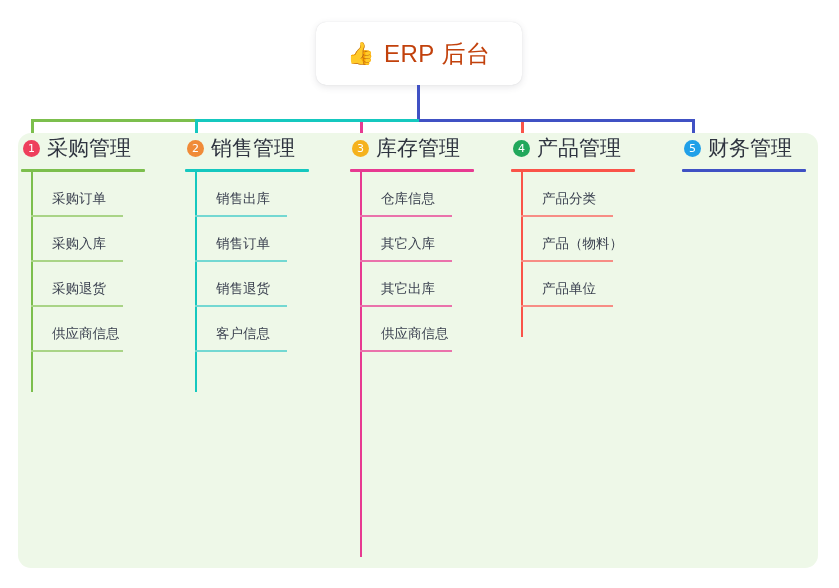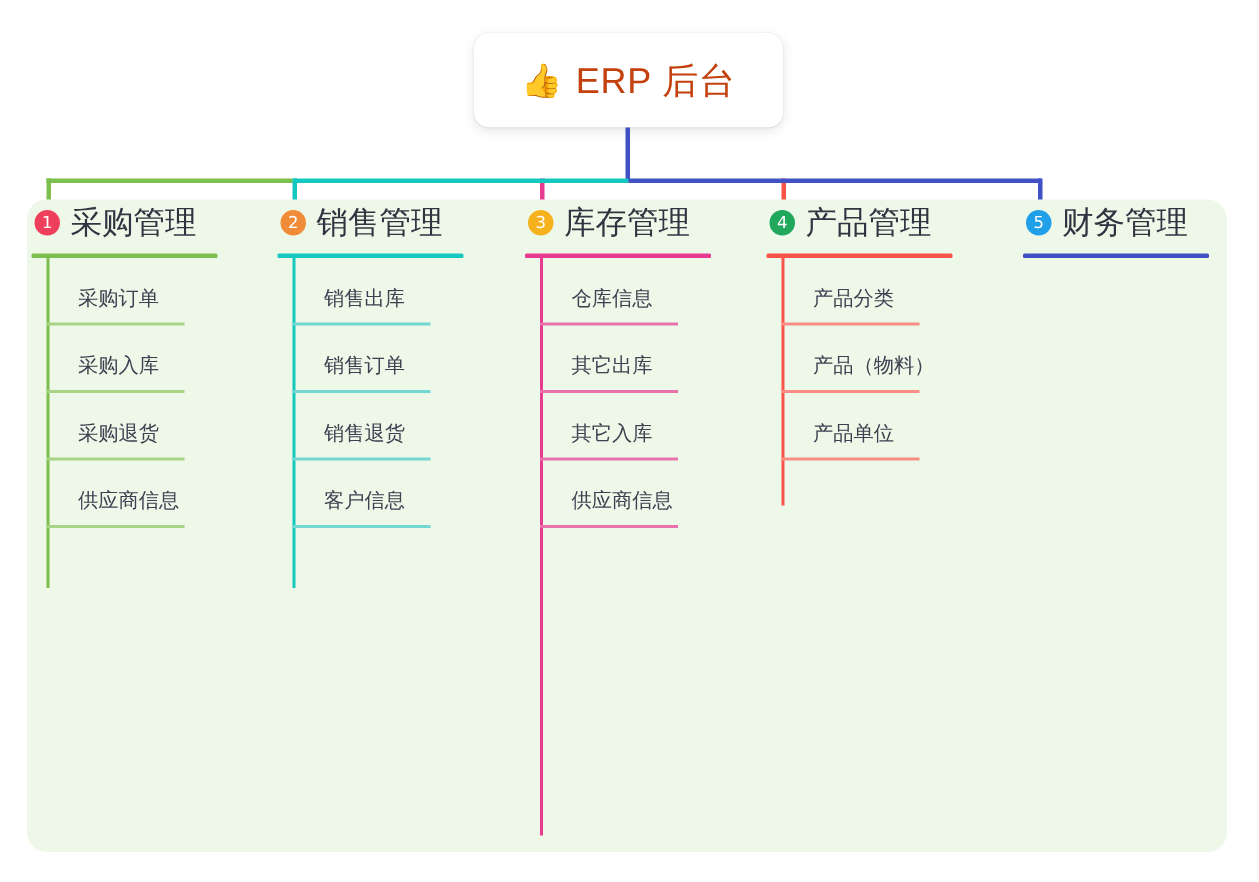--- a/index.html
+++ b/index.html
@@ -217,25 +217,25 @@
         <span class="col-title">库存管理</span>
       </div>
       <div class="head-rule" style="background: rgb(231, 58, 145); width: 124px;"></div>
       <div class="col-body">
         <div class="trunk" style="background: rgb(231, 58, 145); height: 385px;"></div>
         <div class="node">
           <span class="node-label">仓库信息</span>
           <div class="node-rule" style="background: rgb(234, 114, 171);"></div>
         </div>
         <div class="node">
+          <span class="node-label">其它入库</span>
+          <div class="node-rule" style="background: rgb(234, 114, 171);"></div>
+        </div>
+        <div class="node">
           <span class="node-label">其它出库</span>
-          <div class="node-rule" style="background: rgb(234, 114, 171);"></div>
-        </div>
-        <div class="node">
-          <span class="node-label">其它入库</span>
           <div class="node-rule" style="background: rgb(234, 114, 171);"></div>
         </div>
         <div class="node">
           <span class="node-label">供应商信息</span>
           <div class="node-rule" style="background: rgb(234, 114, 171);"></div>
         </div>
       </div>
     </div>
     <div class="column" style="left: 493px;">
       <div class="col-head">

